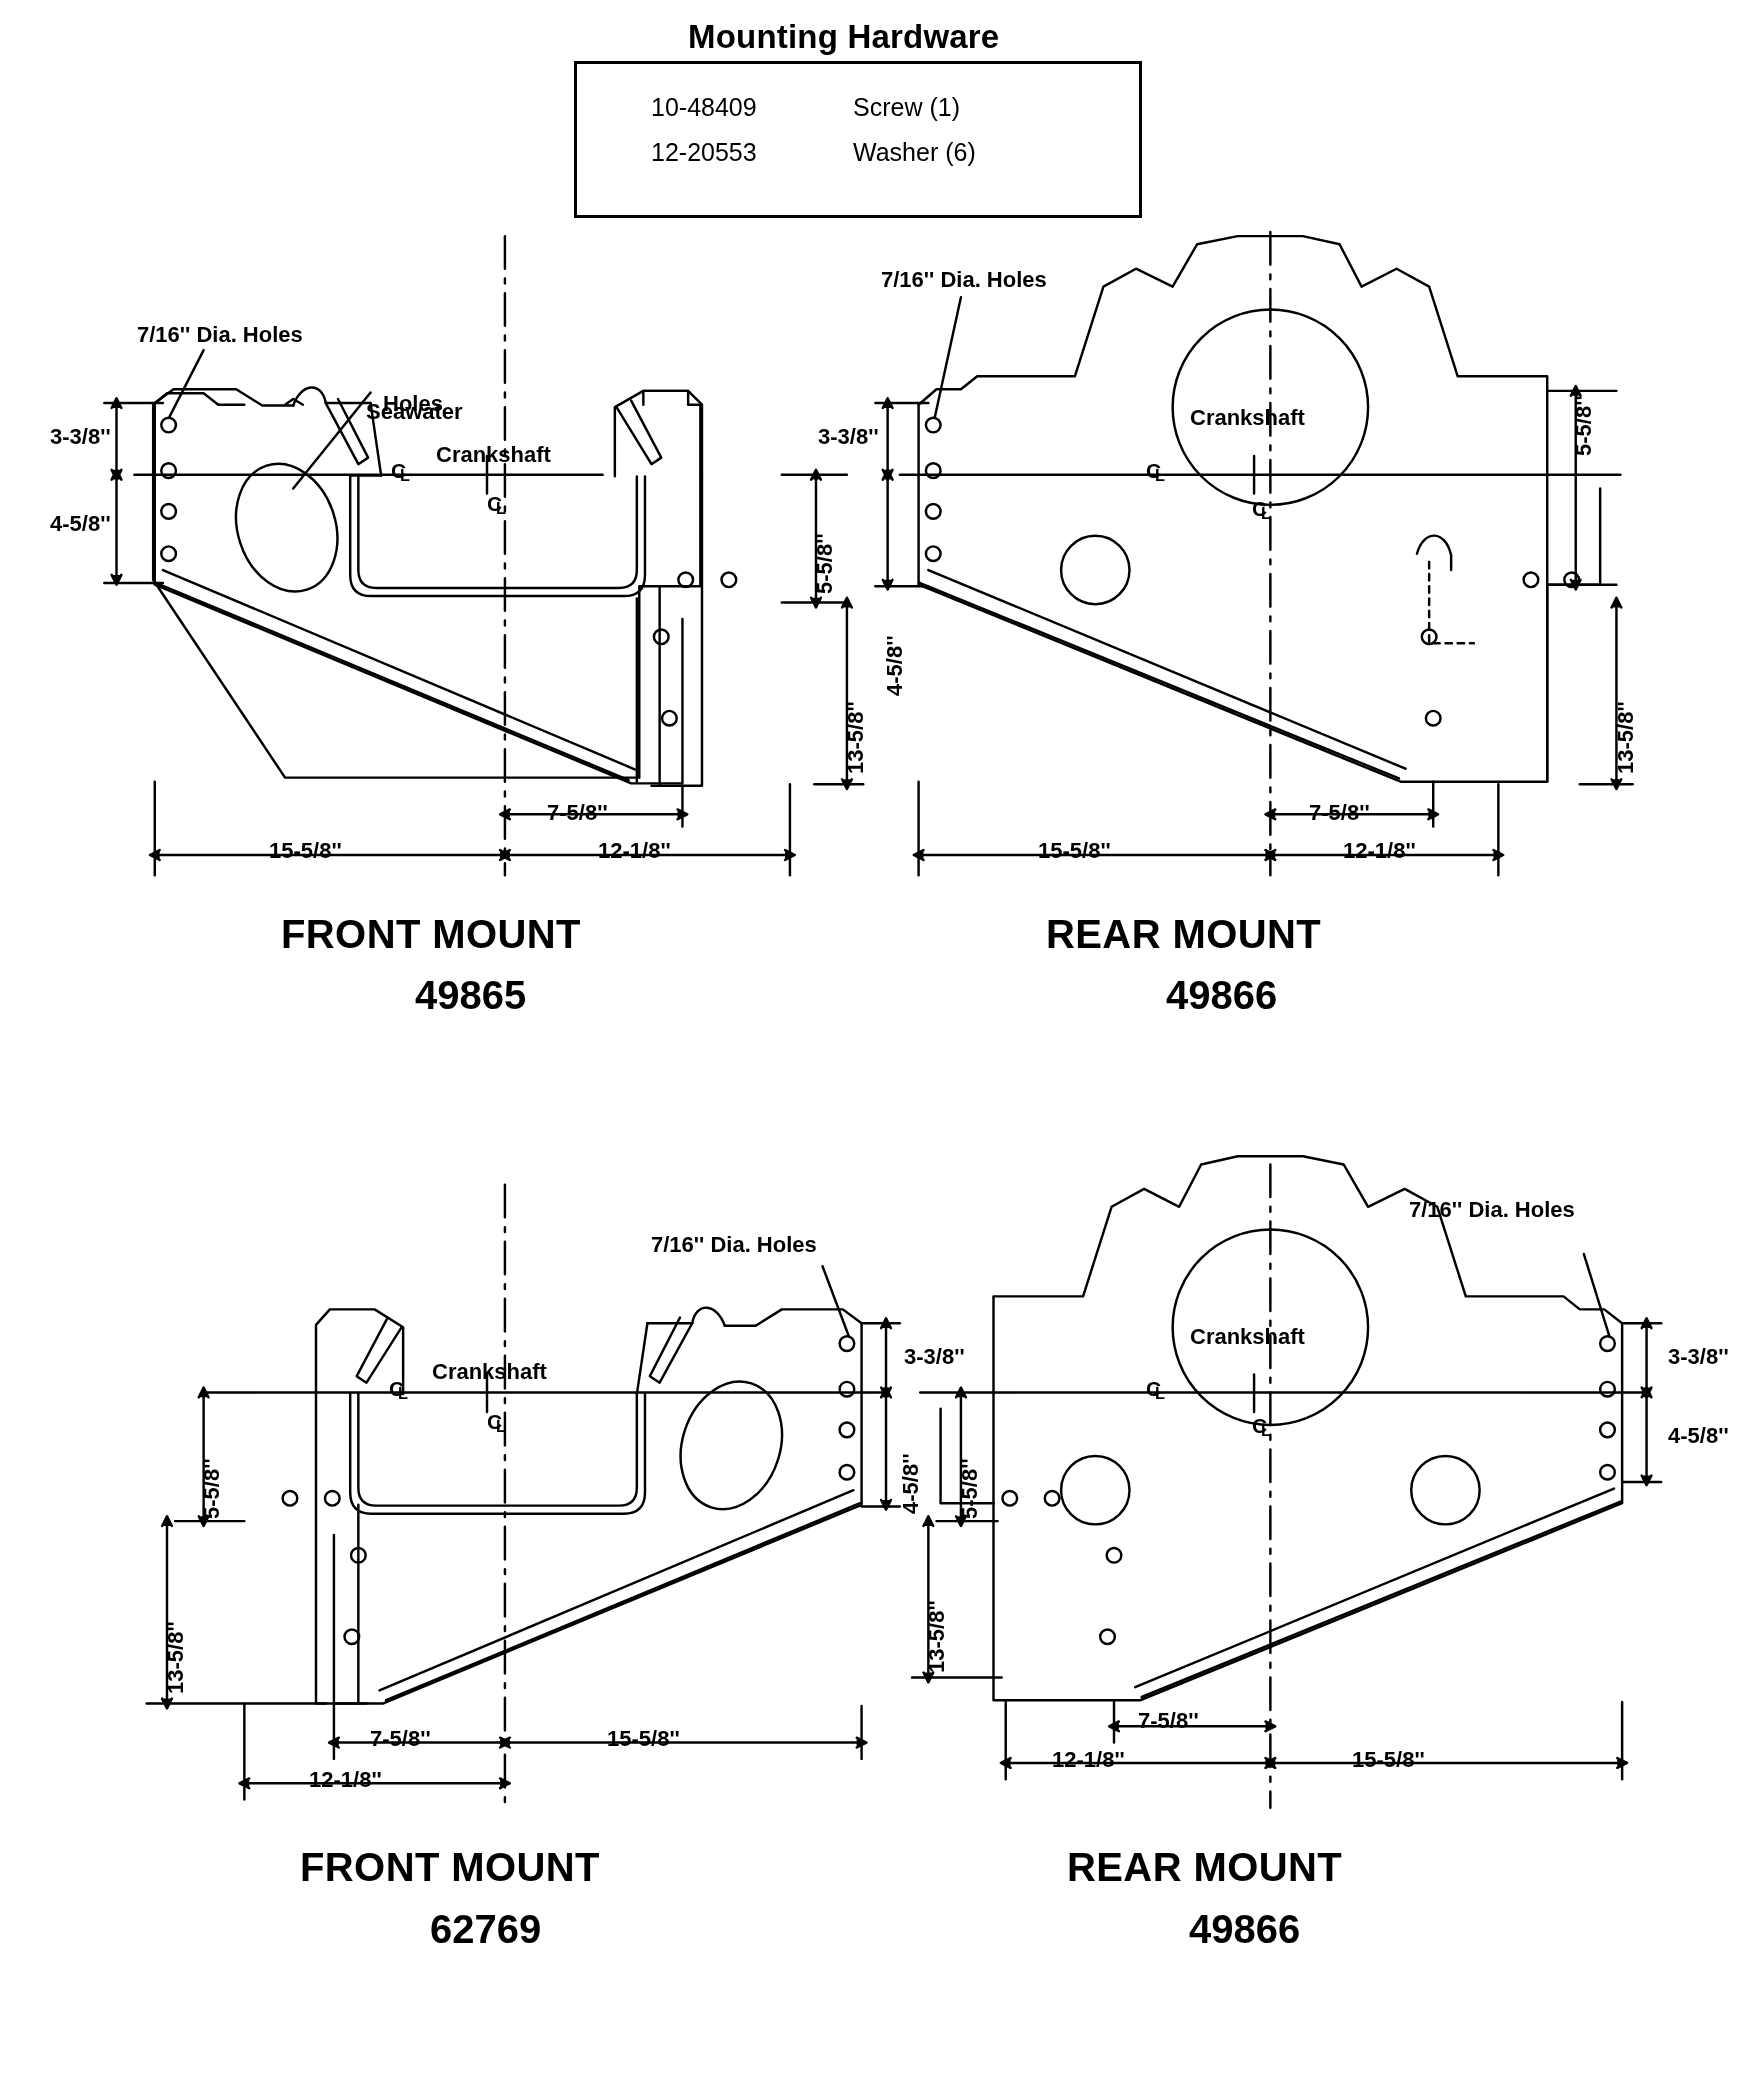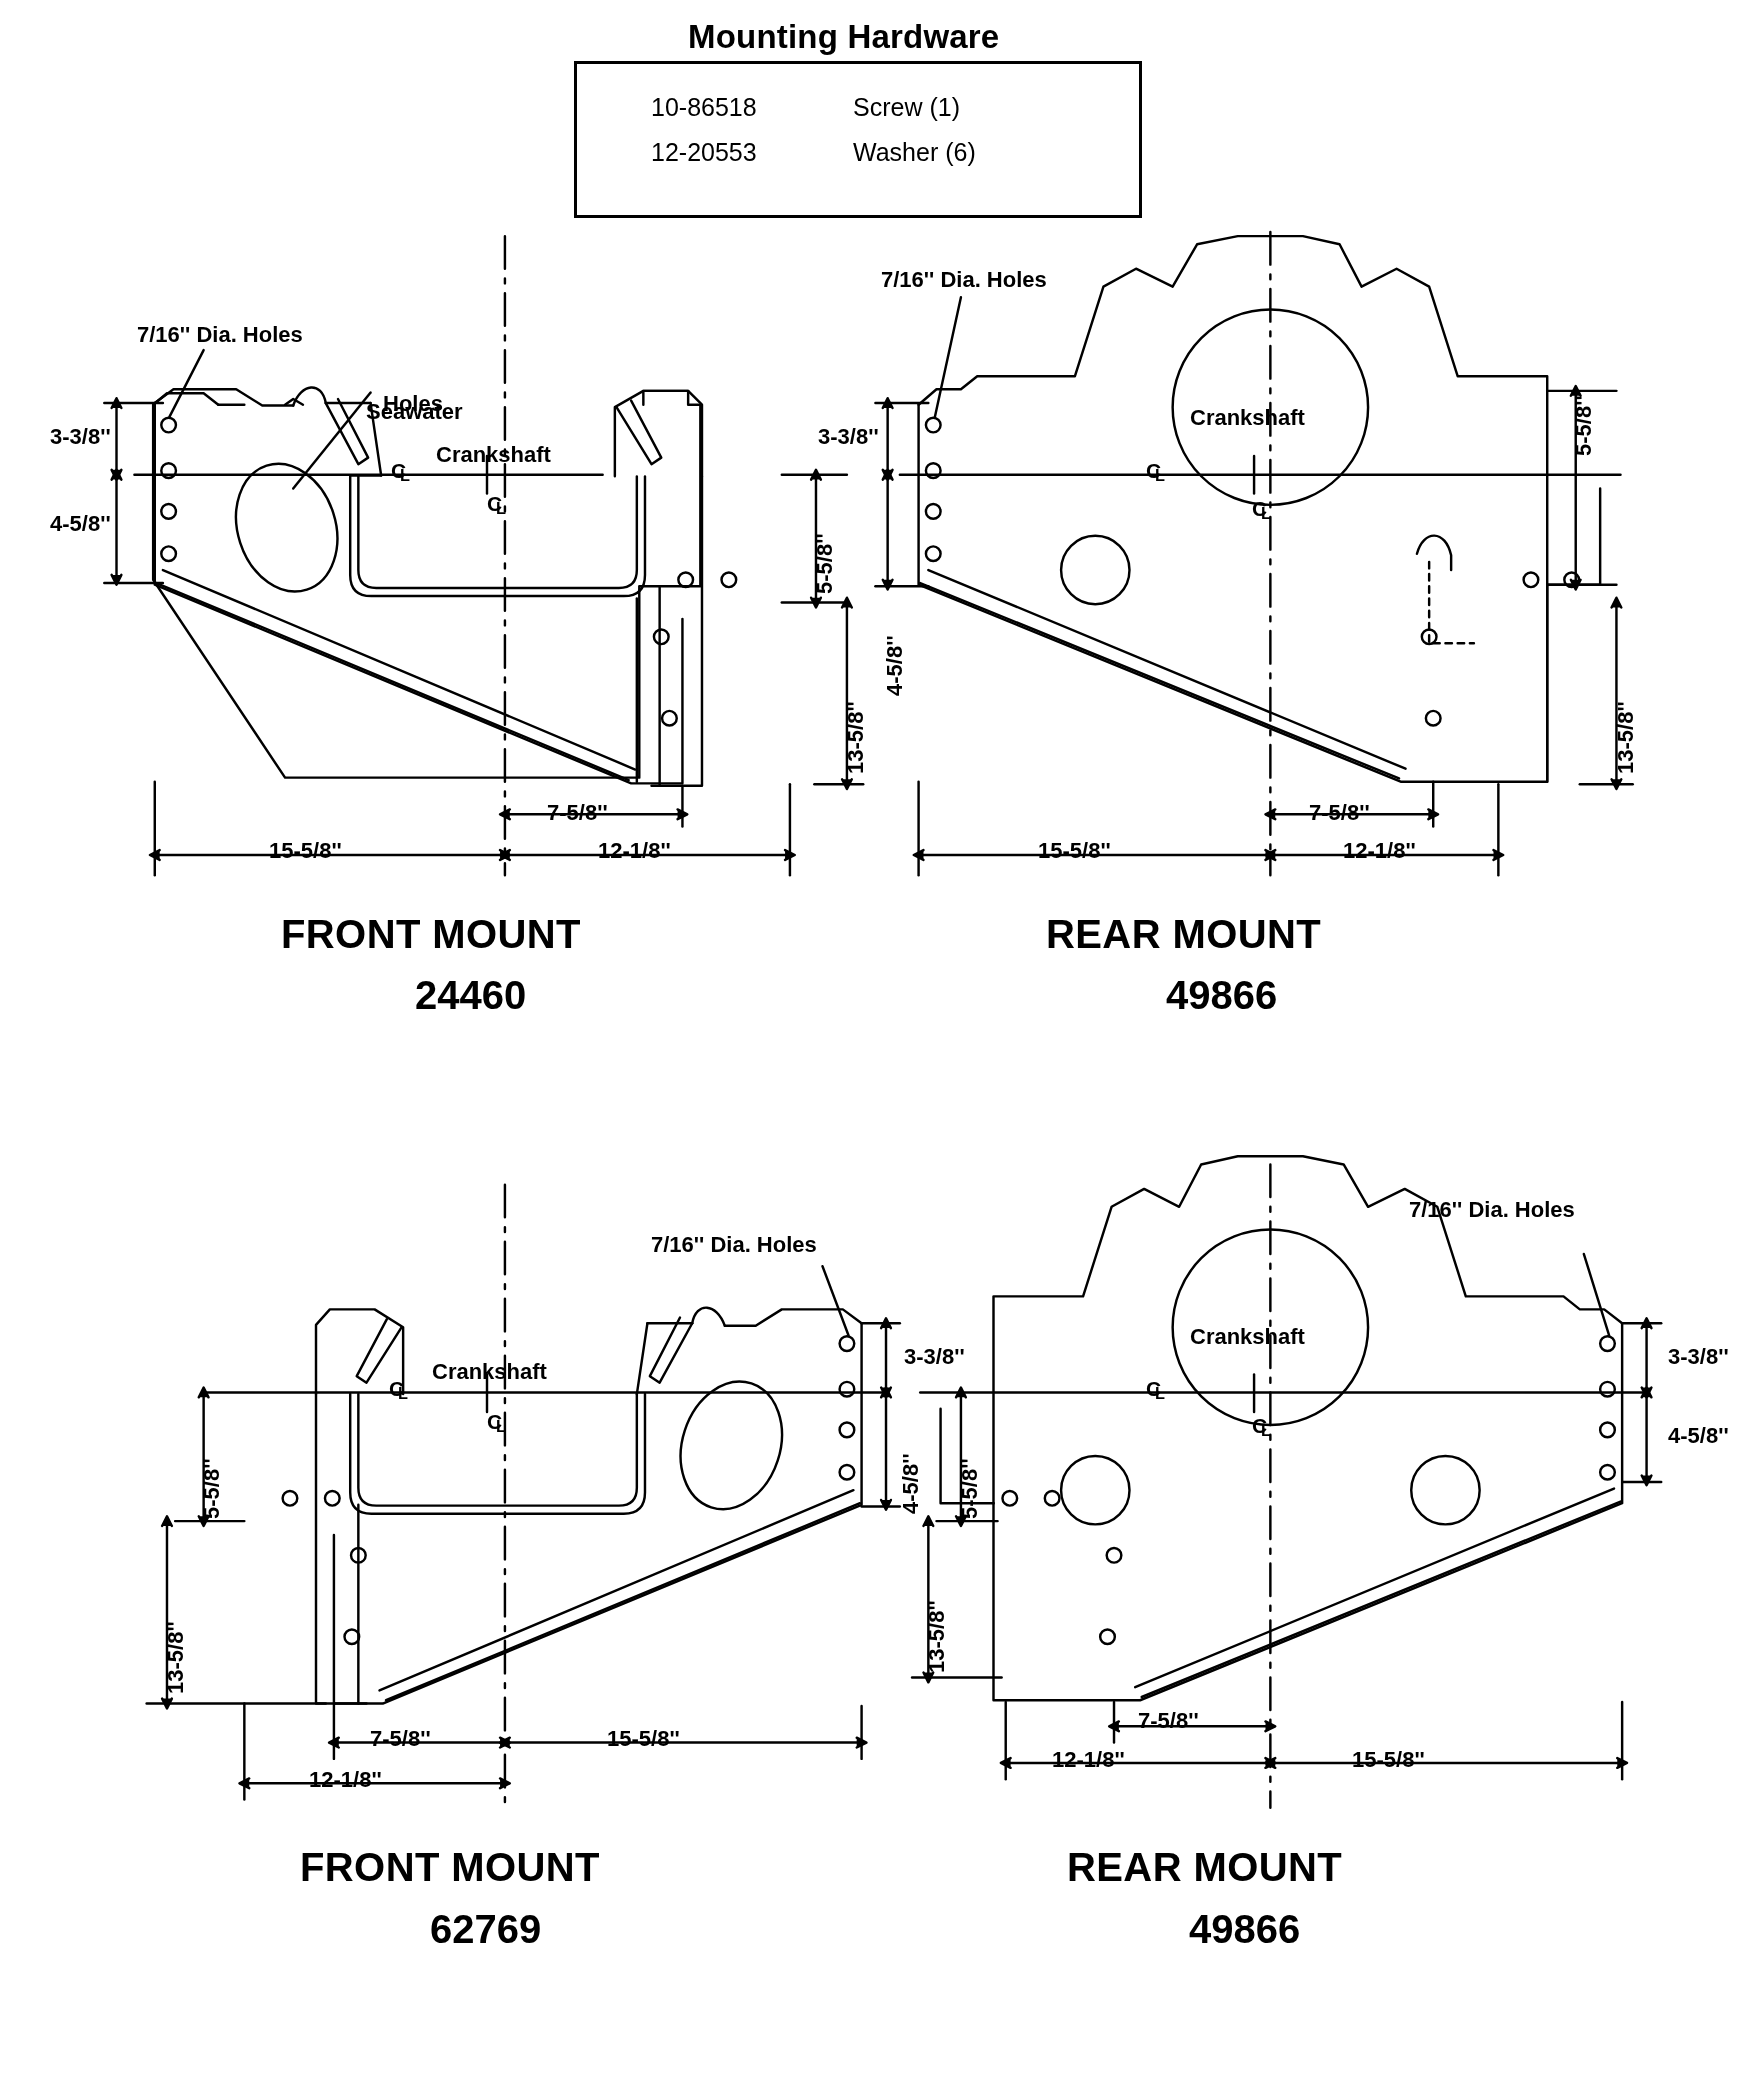--- a/index.html
+++ b/index.html
@@ -362,21 +362,21 @@
 
       <path d="M1945,1540 L1976,1640" stroke-width="3"></path>
       <line x1="1540" y1="1688" x2="1540" y2="1734"></line>
     </g>
   </svg>
 
   <div class="txt hw-title" style="left:688px; top:20.4px;">Mounting Hardware</div>
 
   <div class="hw-box" style="left:574px; top:61px; width:562px; height:151px;"></div>
 
-  <div class="txt hw-item" style="left:651px; top:95px;">10-86518</div>
+  <div class="txt hw-item" style="left:651px; top:95px;">10-48409</div>
   <div class="txt hw-item" style="left:853px; top:95px;">Screw (1)</div>
   <div class="txt hw-item" style="left:651px; top:140px;">12-20553</div>
   <div class="txt hw-item" style="left:853px; top:140px;">Washer (6)</div>
 
   <div class="txt label" style="left:137px; top:324px;">7/16'' Dia. Holes</div>
   <div class="txt label" style="left:366px; top:361px;margin-top:40px;">Seawater</div>
   <div class="txt label" style="left:383px; top:393px;">Holes</div>
   <div class="txt label" style="left:436px; top:444px;">Crankshaft</div>
   <div class="cl-glyph" style="left:391px; top:460px;">
     <span class="c">C</span>
@@ -408,21 +408,21 @@
 
   <div class="txt dim" style="left:818px; top:426px;">3-3/8''</div>
   <div class="txt dim rot90" style="left:884px; top:696px;">4-5/8''</div>
   <div class="txt dim rot90" style="left:1573px; top:456px;">5-5/8''</div>
   <div class="txt dim rot90" style="left:1615px; top:774px;">13-5/8''</div>
   <div class="txt dim" style="left:1309px; top:802px;">7-5/8''</div>
   <div class="txt dim" style="left:1343px; top:840px;">12-1/8''</div>
   <div class="txt dim" style="left:1038px; top:840px;">15-5/8''</div>
 
   <div class="txt title-big" style="left:281px; top:914px;">FRONT MOUNT</div>
-  <div class="txt title-num" style="left:415px; top:975px;">24460</div>
+  <div class="txt title-num" style="left:415px; top:975px;">49865</div>
 
   <div class="txt title-big" style="left:1046px; top:914px;">REAR MOUNT</div>
   <div class="txt title-num" style="left:1166px; top:975px;">49866</div>
 
 
   <div class="txt label" style="left:651px; top:1234px;">7/16'' Dia. Holes</div>
   <div class="txt label" style="left:432px; top:1361px;">Crankshaft</div>
   <div class="cl-glyph" style="left:389px; top:1378px;">
     <span class="c">C</span>
       <span class="l">L</span>

